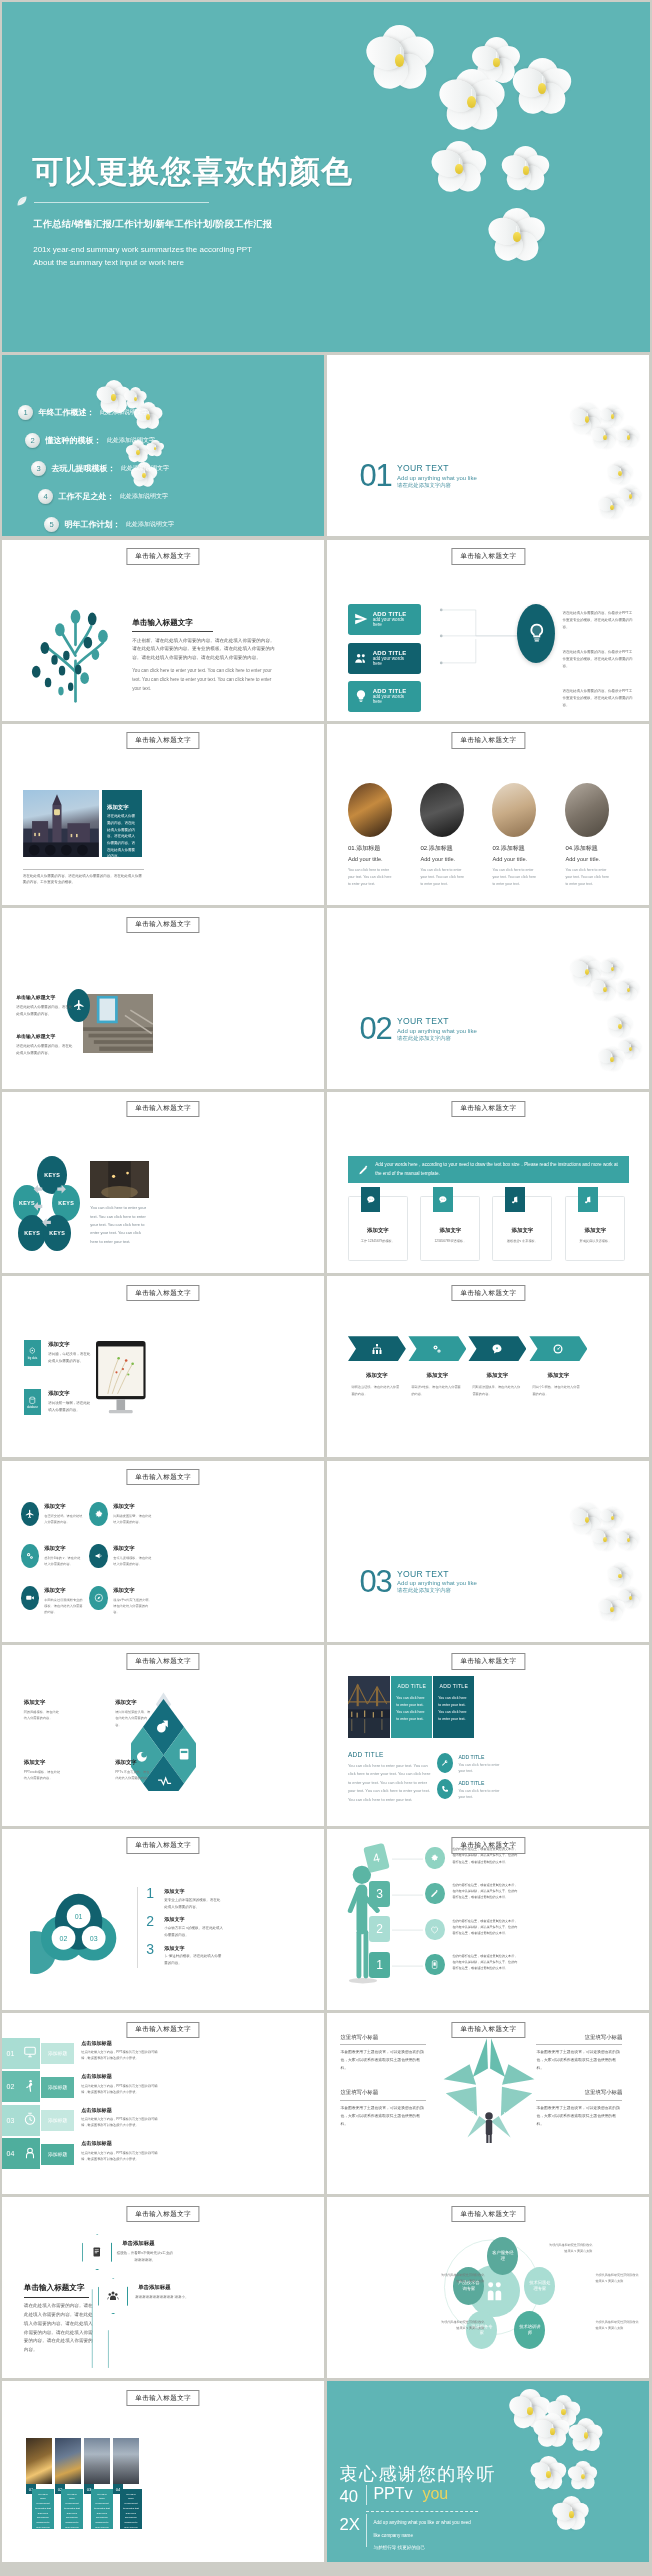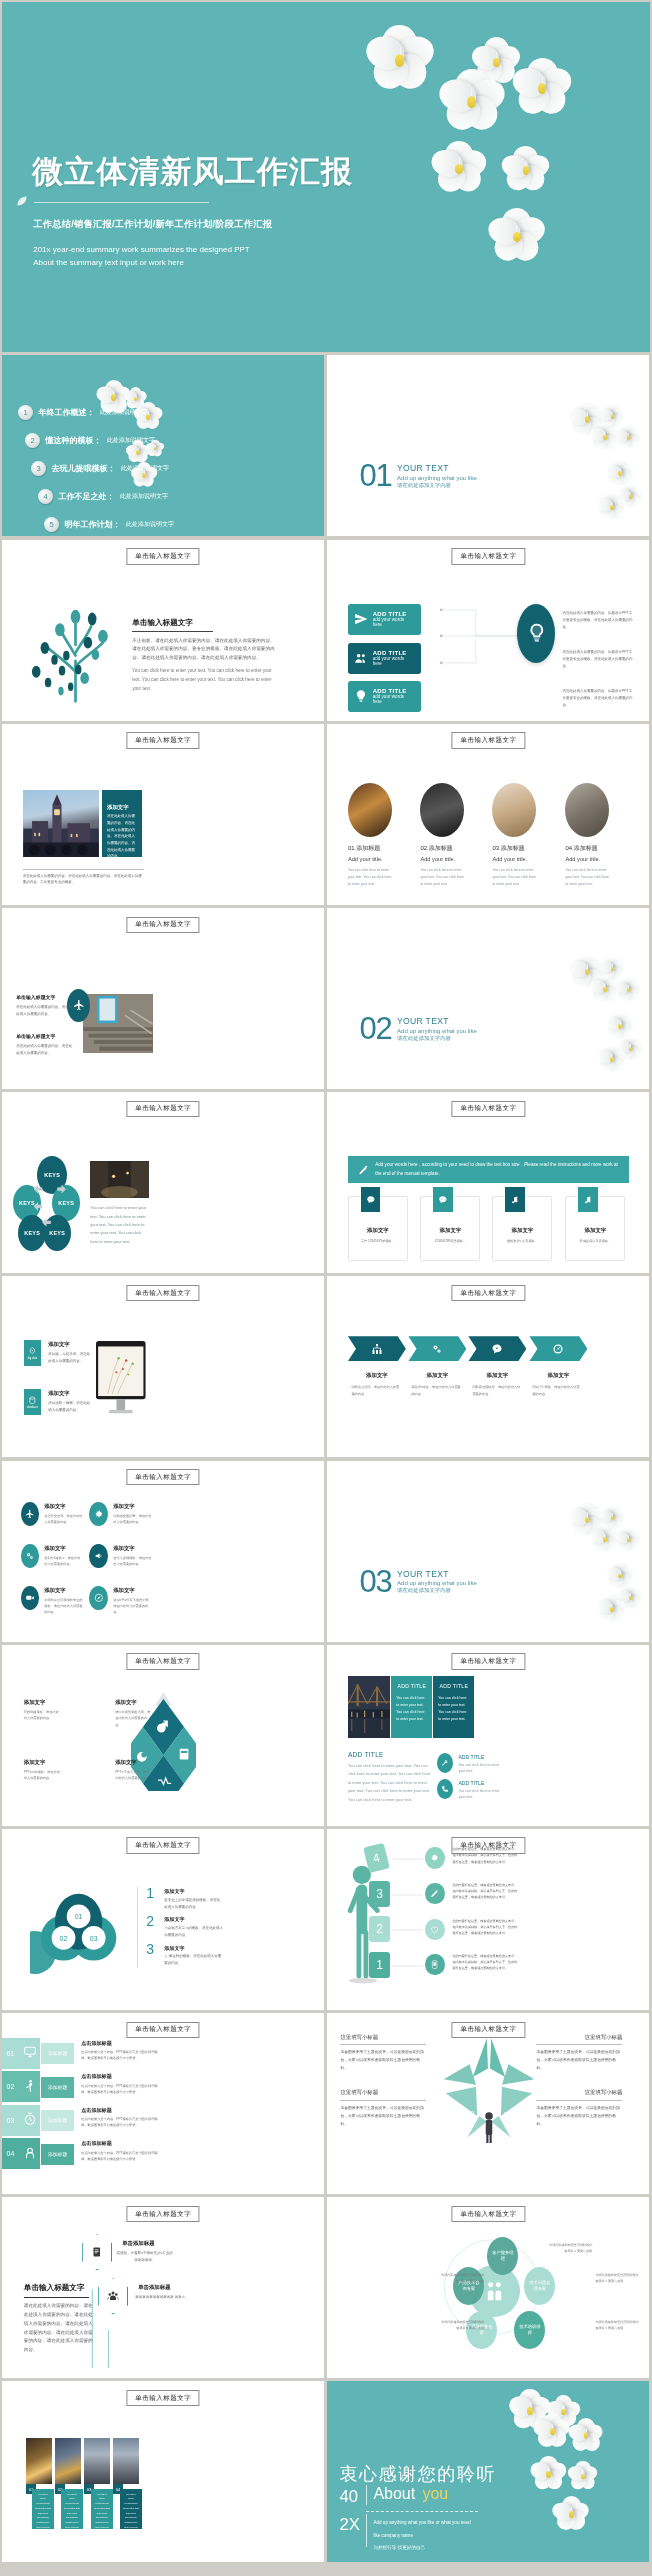--- a/index.html
+++ b/index.html
@@ -149,31 +149,31 @@
           <div class="flower" style="left:489px;top:208px;width:51px;height:51px">
             <div class="p" style="left:11px;top:-2.3px;width:29px;height:29px;transform:rotate(0deg);box-shadow:1.1px 2.7px 3.8px rgba(0,0,0,.13)"></div>
             <div class="p" style="left:25px;top:5.2px;width:26.4px;height:32px;transform:rotate(70deg);box-shadow:1.1px 2.7px 3.8px rgba(0,0,0,.13)"></div>
             <div class="p" style="left:20px;top:22px;width:27px;height:29px;transform:rotate(143deg);box-shadow:1.1px 2.7px 3.8px rgba(0,0,0,.13)"></div>
             <div class="p" style="left:4px;top:22px;width:27px;height:29px;transform:rotate(217deg);box-shadow:1.1px 2.7px 3.8px rgba(0,0,0,.13)"></div>
             <div class="p" style="left:0.2px;top:5.2px;width:26.4px;height:32px;transform:rotate(-70deg);box-shadow:1.1px 2.7px 3.8px rgba(0,0,0,.13)"></div>
             <div class="st" style="left:25px;top:15.4px;width:0.6px;height:11.3px"></div>
             <div class="c" style="left:22px;top:21.5px;width:7.7px;height:10.3px"></div>
           </div>
         </div>
-    <div class="t-title">微立体清新风工作汇报</div>
+    <div class="t-title">可以更换您喜欢的颜色</div>
     <div class="t-rule"></div>
     <div class="t-leaf">
       <svg viewBox="0 0 24 24" width="12" height="12">
             <path d="M3 21C3 10 10 3 21 3c0 11-7 18-18 18z" fill="#f2f7f7" opacity=".95"></path>
             <path d="M5 19C7 12 12 7 19 5" stroke="#c9dcdc" stroke-width="1" fill="none"></path>
           </svg>
     </div>
     <div class="t-sub">工作总结/销售汇报/工作计划/新年工作计划/阶段工作汇报</div>
     <div class="t-en">
-      <div>201x year-end summary work summarizes the designed PPT</div>
+      <div>201x year-end summary work summarizes the according PPT</div>
       <div>About the summary text input or work here</div>
     </div>
   </div>
 
   <div class="slide teal">
     <div id="tocFlowers">
           <div class="flower" style="left:96px;top:26px;width:31px;height:31px">
             <div class="p" style="left:6.7px;top:-1.4px;width:18px;height:18px;transform:rotate(0deg);box-shadow:1.1px 2.7px 3.8px rgba(0,0,0,.13)"></div>
             <div class="p" style="left:15px;top:3.2px;width:16px;height:19.4px;transform:rotate(70deg);box-shadow:1.1px 2.7px 3.8px rgba(0,0,0,.13)"></div>
             <div class="p" style="left:12.2px;top:13.2px;width:16.7px;height:18px;transform:rotate(143deg);box-shadow:1.1px 2.7px 3.8px rgba(0,0,0,.13)"></div>
@@ -1407,21 +1407,21 @@
             <div class="p" style="left:13px;top:14px;width:18px;height:19px;transform:rotate(143deg);box-shadow:1.1px 2.7px 3.8px rgba(0,0,0,.13)"></div>
             <div class="p" style="left:2.6px;top:14px;width:18px;height:19px;transform:rotate(217deg);box-shadow:1.1px 2.7px 3.8px rgba(0,0,0,.13)"></div>
             <div class="p" style="left:0.1px;top:3.4px;width:17px;height:21px;transform:rotate(-70deg);box-shadow:1.1px 2.7px 3.8px rgba(0,0,0,.13)"></div>
             <div class="st" style="left:16.4px;top:10px;width:0.6px;height:7.4px"></div>
             <div class="c" style="left:14.2px;top:14px;width:5px;height:6.7px"></div>
           </div>
         </div>
     <div style="position:absolute;left:12px;top:81px;font-size:18px;color:#fff;letter-spacing:1.6px">衷心感谢您的聆听</div>
     <div style="position:absolute;left:12px;top:106px;font-size:16.7px;color:#fff;font-weight:300">40</div>
     <div style="position:absolute;left:39px;top:104px;width:0.5px;height:19.4px;background:rgba(255,255,255,.7)"></div>
-    <div style="position:absolute;left:46px;top:104px;font-size:16px;color:#fff;font-weight:300">About</div>
+    <div style="position:absolute;left:46px;top:104px;font-size:16px;color:#fff;font-weight:300">PPTv</div>
     <div style="position:absolute;left:95px;top:104px;font-size:16px;color:#ecd45e;font-weight:300">you</div>
     <div style="position:absolute;left:39px;top:130px;width:112px;border-top:0.5px dashed rgba(255,255,255,.8)"></div>
     <div style="position:absolute;left:12px;top:134px;font-size:16.7px;color:#fff;font-weight:300">2X</div>
     <div style="position:absolute;left:39px;top:133px;width:0.5px;height:33px;background:rgba(255,255,255,.7)"></div>
     <div style="position:absolute;left:46px;top:136px;font-size:4.6px;color:#fff;line-height:2.7">
       <div>Add up anything what you like or what you need</div>
       <div>like company name</div>
       <div>与梦想行导 找更好的自己</div>
     </div>
   </div>

